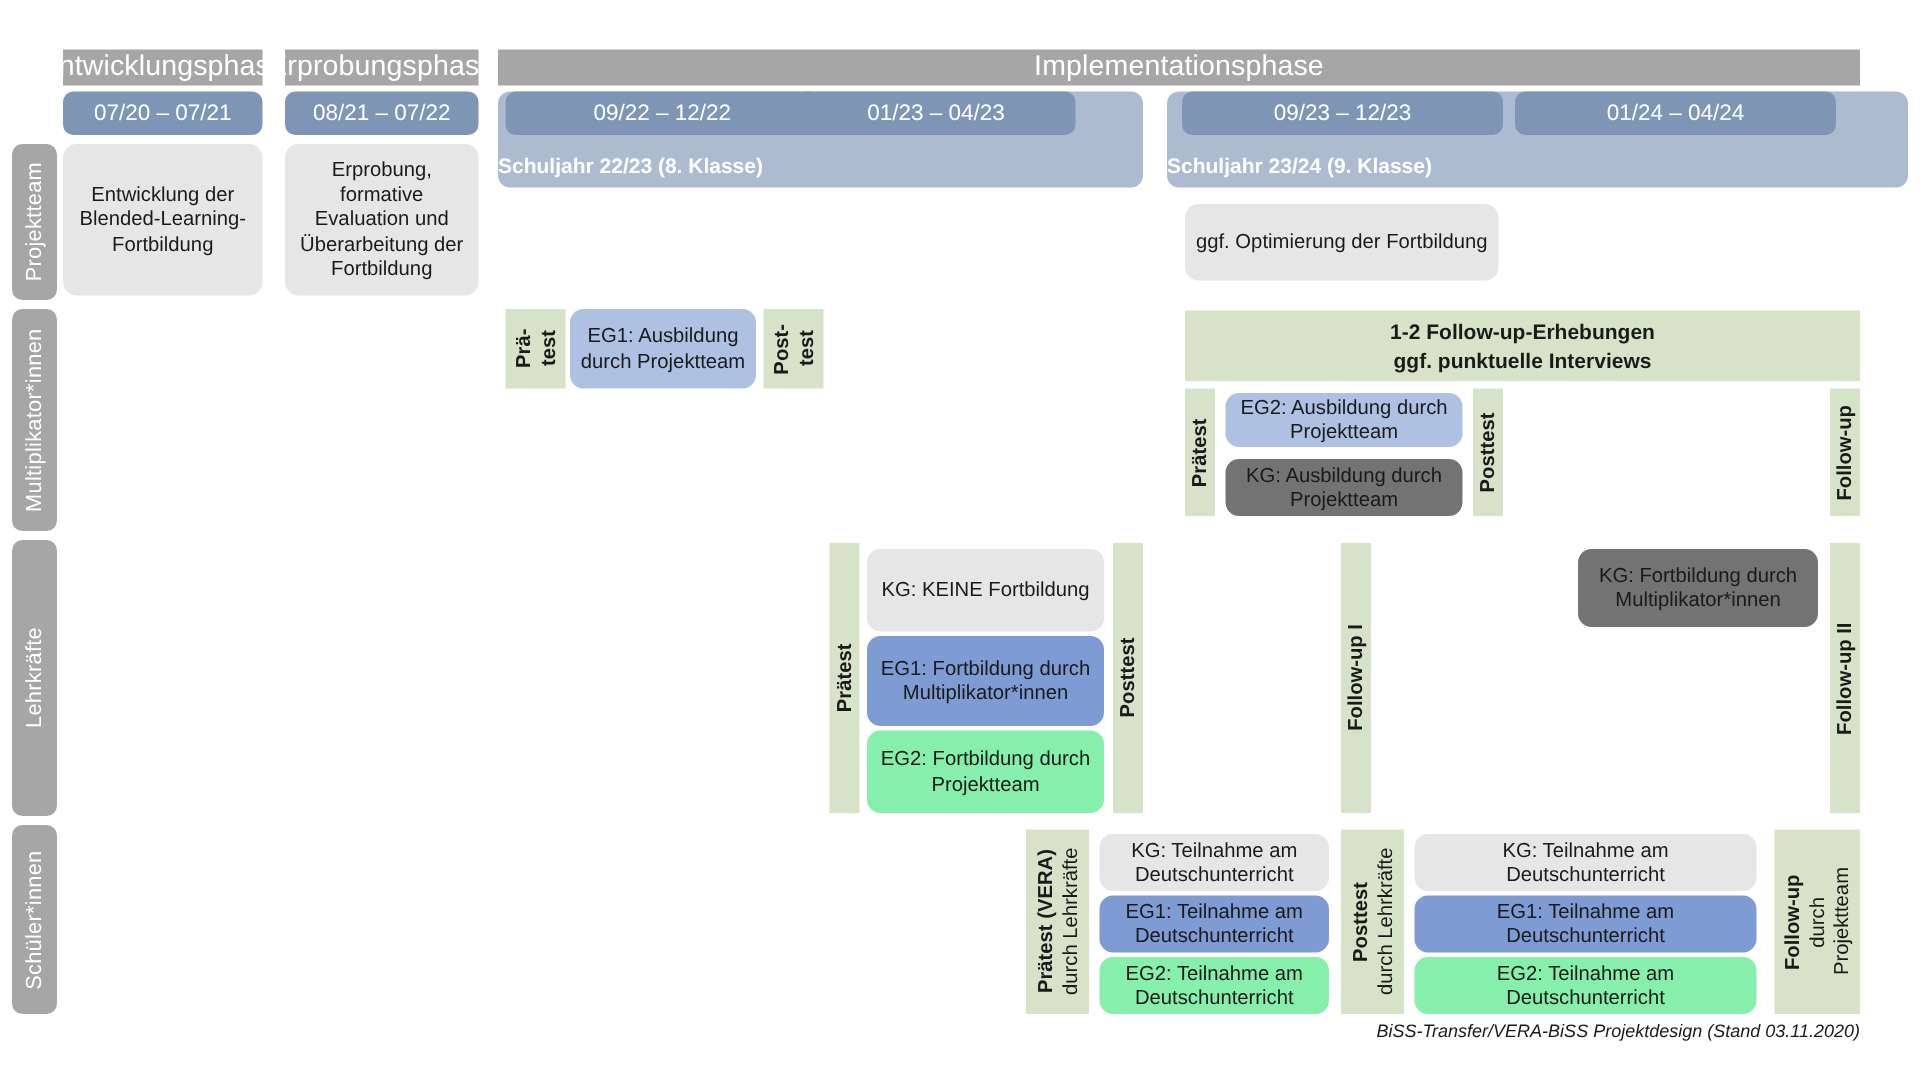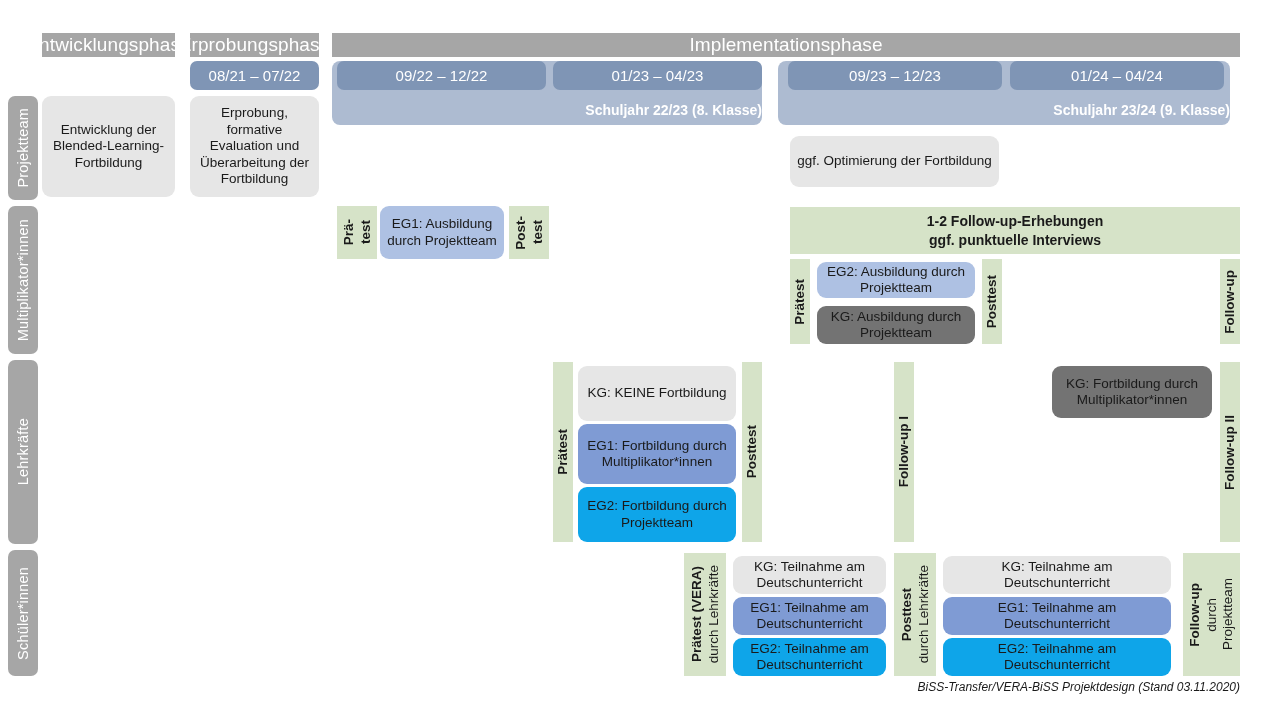--- a/index.html
+++ b/index.html
@@ -17,41 +17,41 @@
     background:#a6a6a6;color:#ffffff;font-size:19px;
     display:flex;align-items:center;justify-content:center;text-align:center;
     letter-spacing:0.1px;
   }
   .period{
     background:#7f95b5;color:#ffffff;font-size:15px;border-radius:7px;
     display:flex;align-items:center;justify-content:center;text-align:center;
   }
   .schuljahr{
     background:#adbbd1;color:#ffffff;font-size:14px;font-weight:bold;
-    border-radius:8px;display:flex;align-items:flex-end;justify-content:flex-end;
+    border-radius:8px;display:flex;align-items:flex-end;justify-content:flex-start;
     text-align:center;padding-bottom:7px;
   }
   .rowlabel{
     background:#a6a6a6;color:#ffffff;border-radius:7px;
     display:flex;align-items:center;justify-content:center;
   }
   .rowlabel span{
     writing-mode:vertical-rl;transform:rotate(180deg);
     font-size:14.5px;white-space:nowrap;letter-spacing:0.2px;
   }
 
   .card{
     border-radius:9px;display:flex;align-items:center;justify-content:center;
     text-align:center;font-size:13.5px;line-height:1.22;padding:2px 6px;
   }
   .card.grey{background:#e6e6e6;color:#1a1a1a;}
   .card.grey-d{background:#737373;color:#1a1a1a;}
   .card.blue-mid{background:#aec1e3;color:#1a1a1a;}
   .card.blue-dark{background:#7f9bd4;color:#1a1a1a;}
-  .card.blue-light{background:#0ea5e9;color:#1a1a1a;}
+  .card.blue-light{background:#86efac;color:#1a1a1a;}
 
   .greenbar{
     background:#d6e3c8;display:flex;align-items:center;justify-content:center;
     text-align:center;
   }
   .greenbar.horiz{font-size:14px;font-weight:bold;line-height:1.3;color:#1a1a1a;}
   .vtext{
     writing-mode:vertical-rl;transform:rotate(180deg);
     font-size:13.5px;font-weight:bold;white-space:nowrap;color:#1a1a1a;
     text-align:center;line-height:1.15;
@@ -75,31 +75,34 @@
   <div class="abs phase-head" style="left:190px;top:33px;width:129px;height:24px;">
     <span>Erprobungsphase</span>
   </div>
   <div class="abs phase-head" style="left:332px;top:33px;width:908px;height:24px;">
     <span>Implementationsphase</span>
   </div>
 
   <div class="abs schuljahr" style="left:332px;top:61px;width:430px;height:64px;">
     <span>Schuljahr 22/23 (8. Klasse)</span>
   </div>
-  <div class="abs schuljahr" style="left:778px;top:61px;width:452px;height:64px;">
+  <div class="abs schuljahr" style="left:778px;top:61px;width:494px;height:64px;">
     <span>Schuljahr 23/24 (9. Klasse)</span>
   </div>
 
+  <div class="abs period" style="left:42px;top:61px;width:133px;height:29px;">
+    <span>07/20 – 07/21</span>
+  </div>
   <div class="abs period" style="left:190px;top:61px;width:129px;height:29px;">
     <span>08/21 – 07/22</span>
   </div>
   <div class="abs period" style="left:337px;top:61px;width:209px;height:29px;">
     <span>09/22 – 12/22</span>
   </div>
-  <div class="abs period" style="left:553px;top:61px;width:209px;height:29px;">
+  <div class="abs period" style="left:531px;top:61px;width:186px;height:29px;">
     <span>01/23 – 04/23</span>
   </div>
   <div class="abs period" style="left:788px;top:61px;width:214px;height:29px;">
     <span>09/23 – 12/23</span>
   </div>
   <div class="abs period" style="left:1010px;top:61px;width:214px;height:29px;">
     <span>01/24 – 04/24</span>
   </div>
 
   <div class="abs rowlabel" style="left:8px;top:96px;width:30px;height:104px;">

